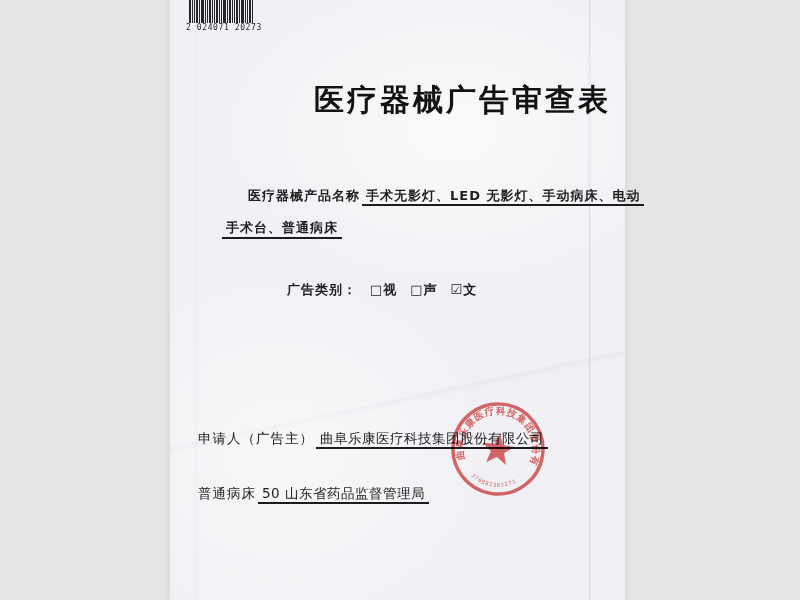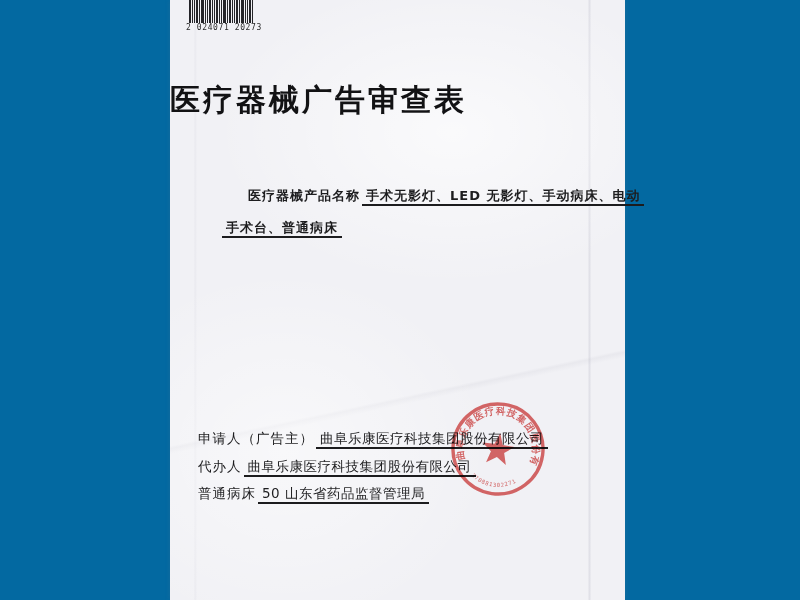--- a/index.html
+++ b/index.html
@@ -5,21 +5,21 @@
   * { margin: 0; padding: 0; box-sizing: border-box; }
   html, body { width: 800px; height: 600px; }
   body {
     font-family: "DejaVu Sans", sans-serif;
     background: #ffffff;
     position: relative;
     overflow: hidden;
   }
   .canvas {
     position: absolute; left: 0; top: 0; width: 800px; height: 600px;
-    background: #0369a1;
+    background: #e5e5e5;
   }
   
   .paper {
     position: absolute; left: 170px; top: 0; width: 455px; height: 600px;
     background:
       radial-gradient(ellipse 340px 220px at 62% 22%, rgba(255,255,255,0.65), rgba(255,255,255,0) 70%),
       radial-gradient(ellipse 300px 260px at 25% 75%, rgba(255,255,255,0.5), rgba(255,255,255,0) 70%),
       linear-gradient(90deg, rgba(0,0,0,0) 418px, rgba(150,150,170,0.18) 419px, rgba(150,150,170,0.18) 420px, rgba(0,0,0,0) 421px),
       linear-gradient(90deg, rgba(0,0,0,0) 24px, rgba(160,160,180,0.10) 25px, rgba(0,0,0,0) 27px),
       linear-gradient(168deg, rgba(0,0,0,0) 64%, rgba(160,160,175,0.10) 64.4%, rgba(0,0,0,0) 65.2%),
@@ -31,21 +31,21 @@
   .barcode-wrap { position: absolute; left: 16px; top: 0; width: 70px; }
   .barcode-bars { display: block; width: 64px; height: 23px; margin-left: 3px; }
   .barcode-digits {
     font-family: "DejaVu Sans Mono", monospace;
     font-size: 8px; letter-spacing: 0.6px; color: #2a2a2a;
     white-space: nowrap; margin-top: 0px;
   }
   
   .title {
     position: absolute; top: 80px; left: 0; width: 100%;
-    text-align: left; padding-right: 14px;
+    text-align: right; padding-right: 14px;
     font-size: 30px; font-weight: bold; letter-spacing: 3px;
     color: #121214;
     font-family: Liberation Mono, monospace;
   }
   
   .line {
     position: absolute; white-space: nowrap;
     font-size: 13px; font-weight: bold; letter-spacing: 1px;
   }
   .underlined {
@@ -53,21 +53,21 @@
     padding: 0 4px 1px 4px;
     text-align: right;
   }
   .blank-underline {
     display: inline-block; width: 26px; height: 13px;
     border-bottom: 2px solid #1c1c1e; margin-left: 14px;
     vertical-align: bottom;
   }
   .line-product1 { top: 187px; left: 78px; }
   .line-product1 .underlined { margin-left: 2px; }
-  .line-product2 { top: 219px; left: 52px; }
+  .line-product2 { top: 219px; left: 52px; font-family: Liberation Mono, monospace; }
   .line-tradename { top: 251px; left: 95px; }
   .line-category { top: 281px; left: 117px; }
   .cat-option { margin-left: 13px; }
   .cat-box { font-weight: normal; }
   
   .footer-line {
     position: absolute; left: 28px; white-space: nowrap;
     font-size: 13.5px; font-weight: normal; letter-spacing: 1px;
   }
   .footer-applicant { top: 430px; }
@@ -128,26 +128,26 @@
 
     <div class="line line-product1">
       <span>医疗器械产品名称</span><span class="underlined">手术无影灯、LED 无影灯、手动病床、电动</span>
     </div>
 
     <div class="line line-product2">
       <span class="underlined">手术台、普通病床</span>
     </div>
 
 
+    <div class="line line-category">
+      <span>广告类别：</span><span class="cat-option"><span class="cat-box">□</span><span>视</span></span><span class="cat-option"><span class="cat-box">□</span><span>声</span></span><span class="cat-option"><span class="cat-box">☑</span><span>文</span></span>
+    </div>
 
     <div class="footer-line footer-applicant">
       <span>申请人（广告主）</span><span class="underlined">曲阜乐康医疗科技集团股份有限公司</span>
-    </div>
-    <div class="footer-line footer-agent">
-      <span>代办人</span><span class="underlined">曲阜乐康医疗科技集团股份有限公司</span>
     </div>
     <div class="footer-line footer-authority">
       <span>普通病床</span><span class="underlined">50 山东省药品监督管理局</span>
     </div>
 
     <svg class="seal" viewBox="0 0 124 124">
       <defs>
         <path id="sealArcTop" d="M 30.3,76.8 A 35,35 0 1 1 93.7,76.8" fill="none"></path>
         <path id="sealArcBottom" d="M 37.6,91.1 A 38,38 0 0 0 86.4,91.1" fill="none"></path>
       </defs>

